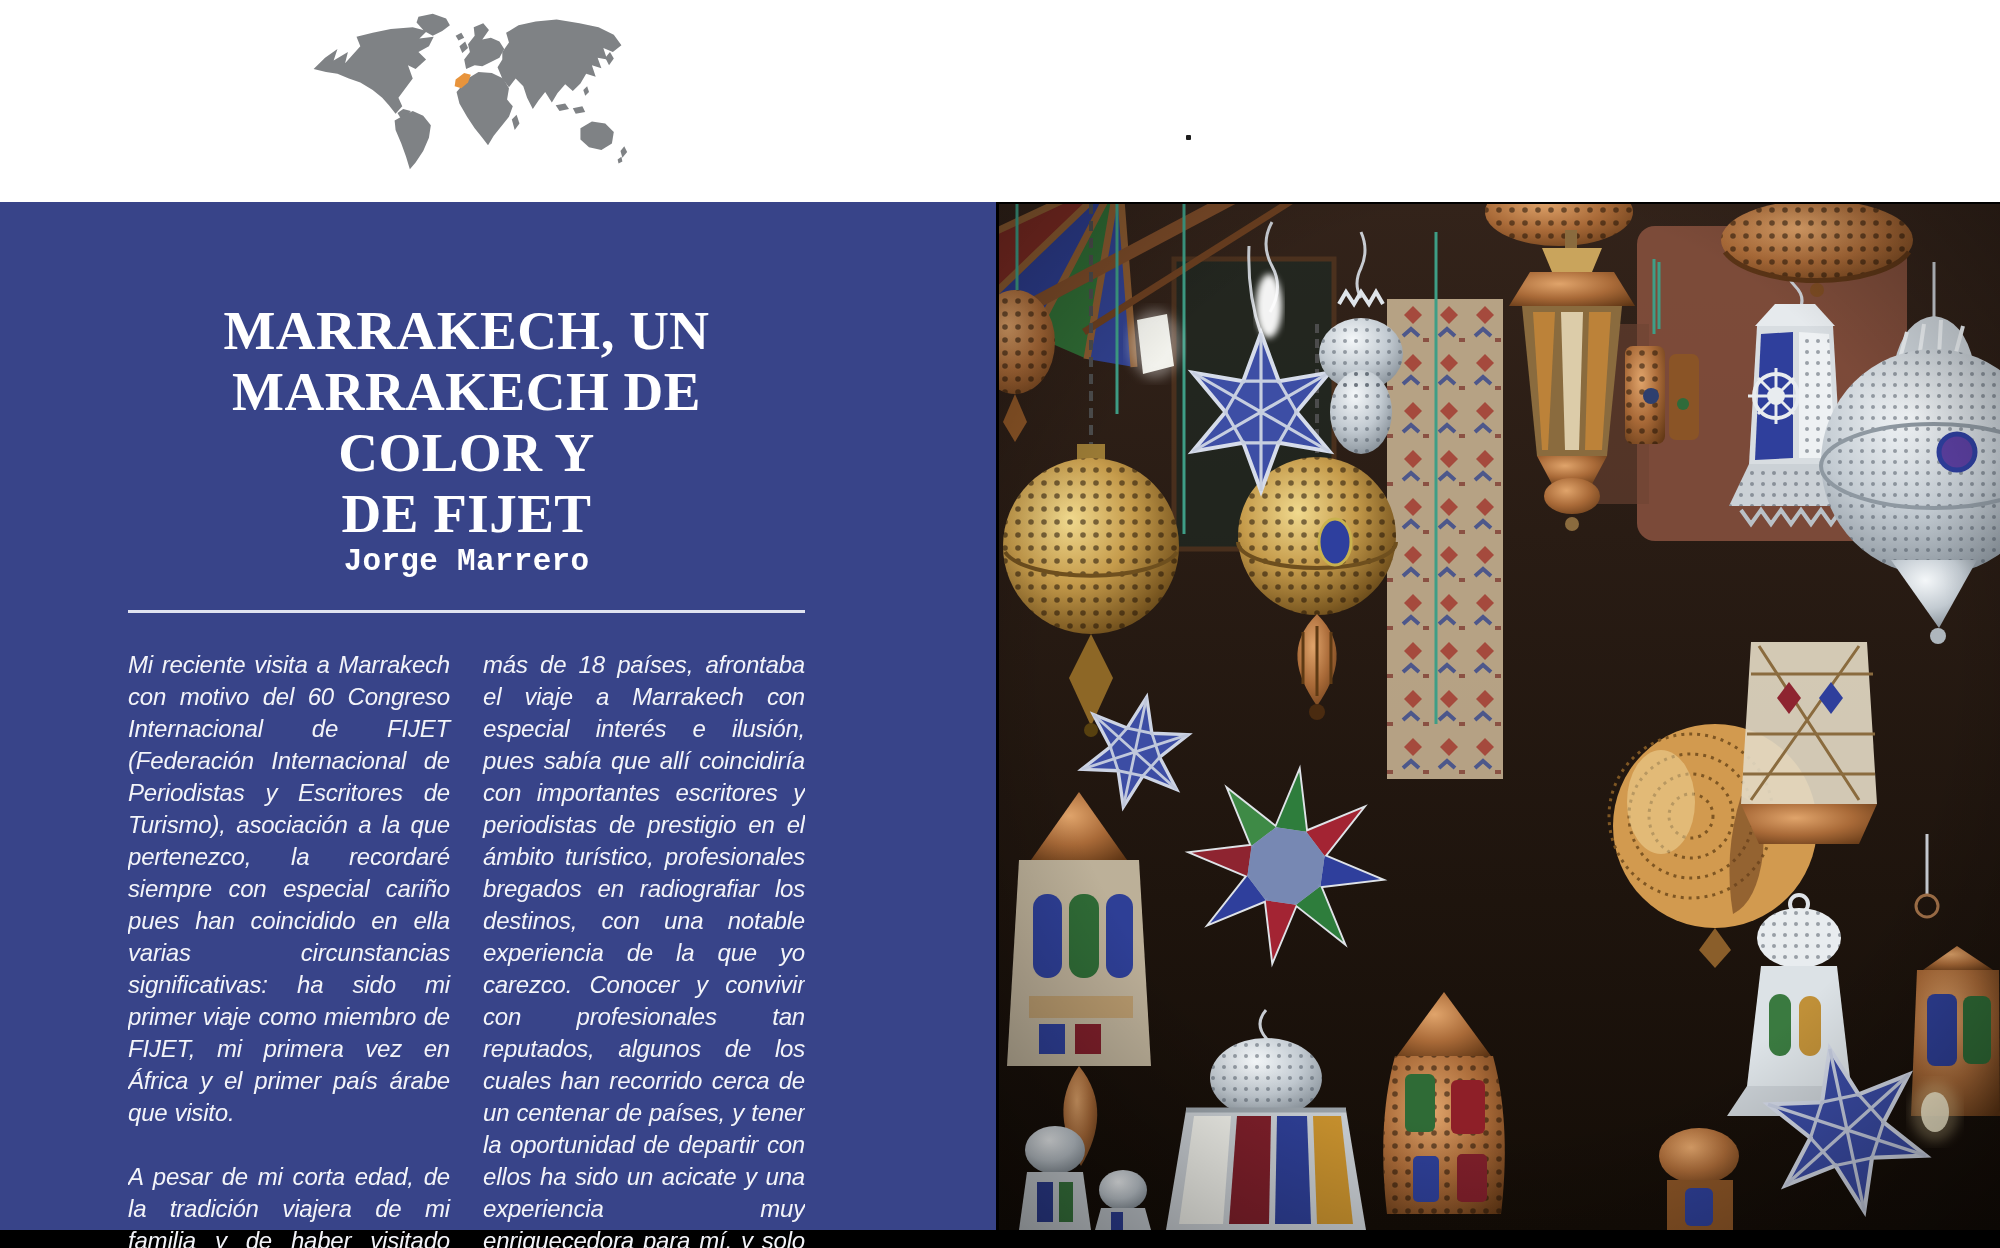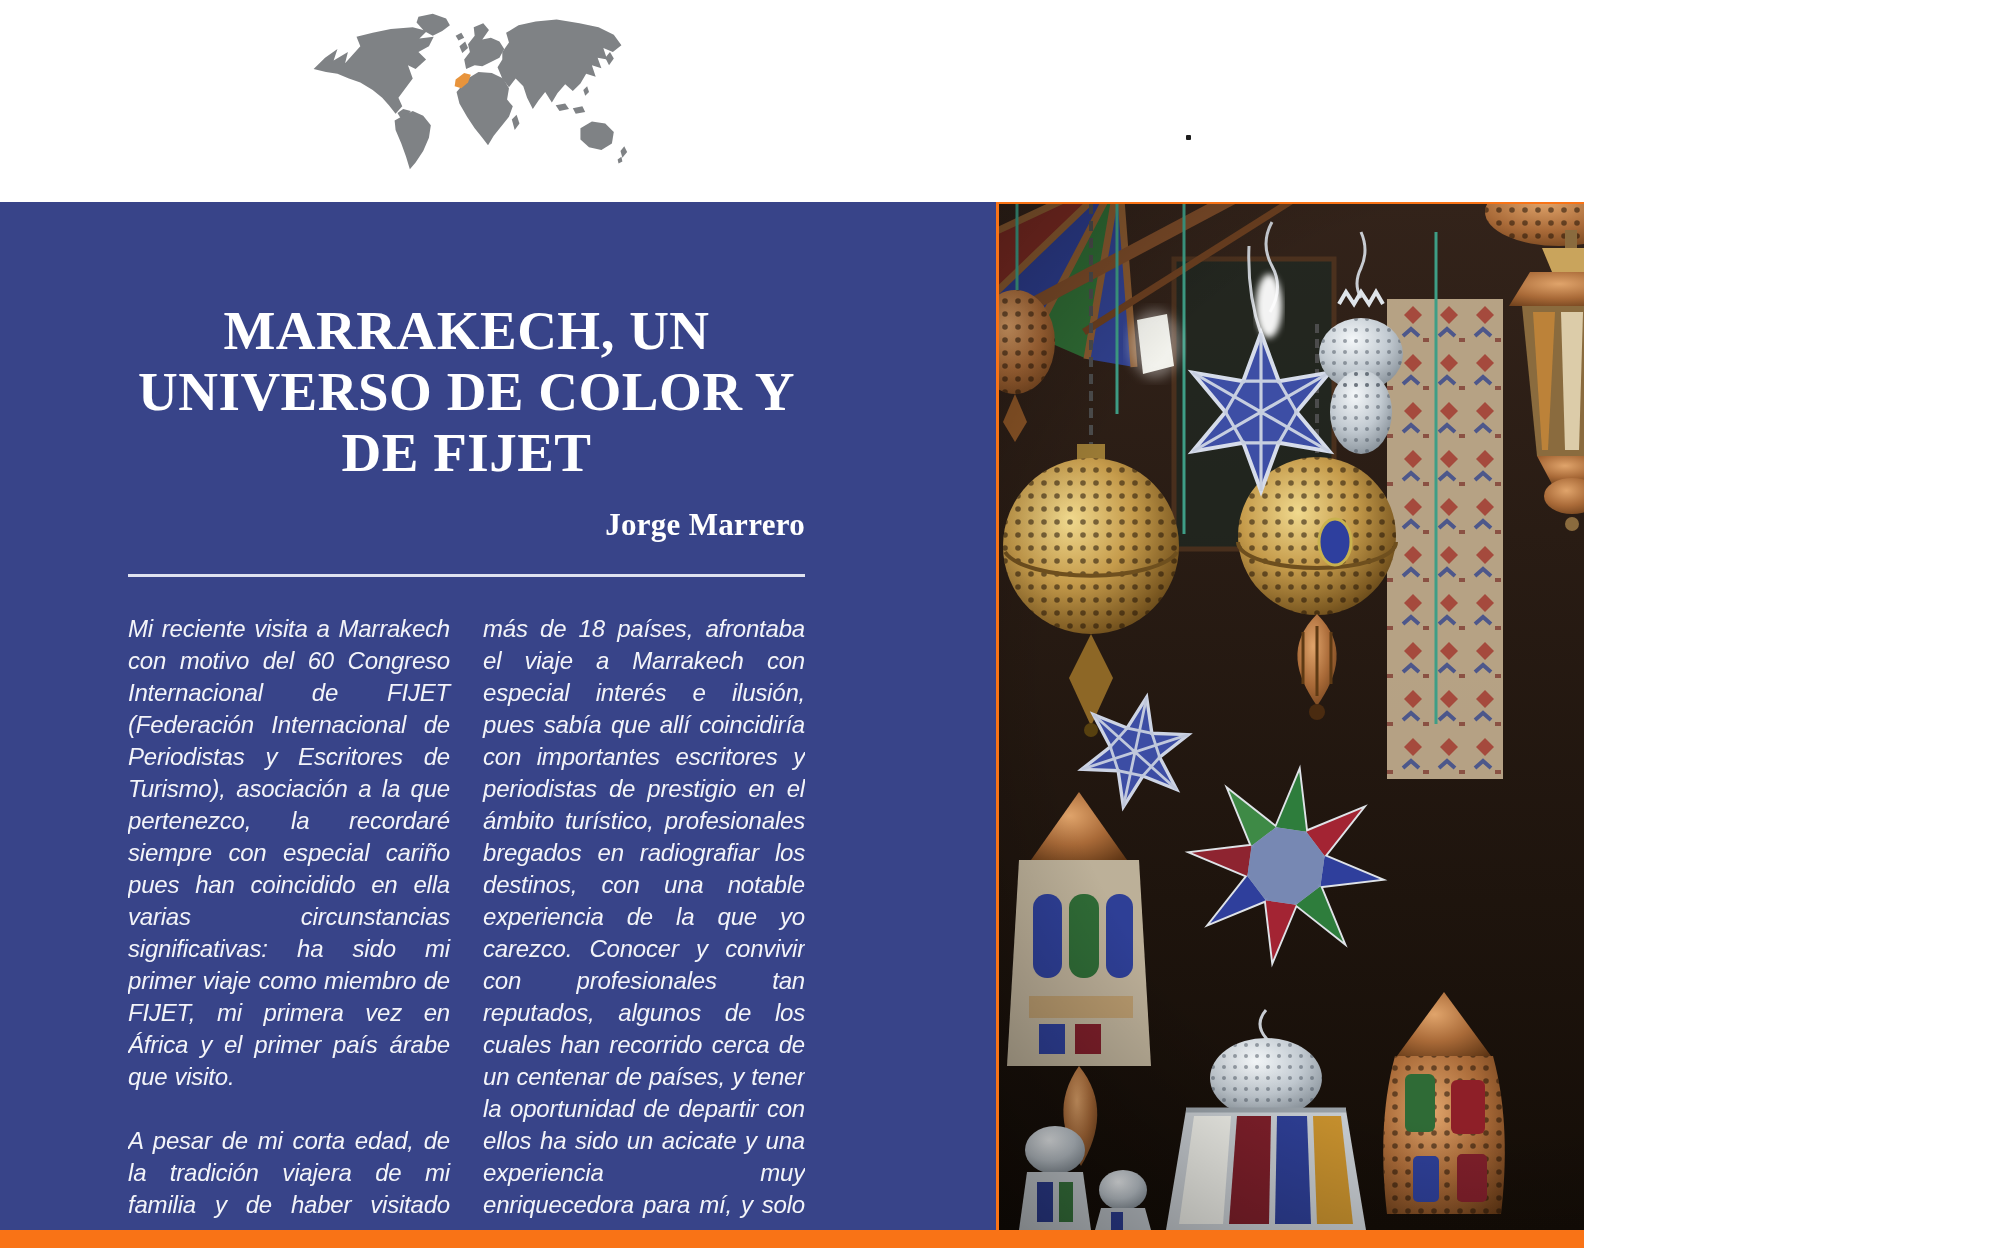--- a/index.html
+++ b/index.html
@@ -1,28 +1,28 @@
 <!DOCTYPE html>
 <html lang="es"><head>
 <meta charset="utf-8">
 <style>
   html,body{margin:0;padding:0;background:#ffffff;}
-  .page{position:relative;width:1584px;height:1248px;background:#f97316;overflow:hidden;
+  .page{position:relative;width:2000px;height:1248px;background:#000000;overflow:hidden;
         font-family:"Liberation Sans",sans-serif;}
   
   .header-band{position:absolute;left:0;top:0;width:2000px;height:202px;background:#ffffff;}
   .map-wrap{position:absolute;left:306px;top:8px;width:324px;height:166px;}
   .stray-dot{position:absolute;left:1186px;top:135px;width:5px;height:5px;background:#1d1d1d;border-radius:1px;}
   
   .panel{position:absolute;left:0;top:202px;width:996px;height:1028px;background:#384489;color:#f3f4f9;}
   .panel-inner{margin-left:128px;width:677px;}
   .title{margin:0;padding-top:98px;text-align:center;
          font-family:"Liberation Serif",serif;font-weight:700;
          font-size:55px;line-height:61px;letter-spacing:0.5px;color:#ffffff;}
-  .author{margin-top:24px;text-align:right;font-family:Liberation Serif, serif;
+  .author{text-align:center;font-family:Liberation Mono, monospace;
           font-weight:600;font-size:31px;color:#ffffff;letter-spacing:0.3px;}
   .rule{height:3px;background:#e0e3f0;margin-top:31px;}
   .body-cols{margin-top:36px;height:618px;overflow:hidden;
              column-count:2;column-gap:33px;column-fill:auto;
              text-align:justify;font-size:24px;line-height:32px;letter-spacing:-0.2px;
              hyphens:auto;-webkit-hyphens:auto;word-spacing:0.5px;color:#f3f4f9;font-style:italic;}
   .body-cols p{margin:0 0 32px 0;}
   
   .photo{position:absolute;left:999px;top:204px;width:1001px;height:1026px;background:#170e08;overflow:hidden;}
   .photo svg{display:block;}
@@ -71,21 +71,21 @@
         <path fill="#e8943c" d="M157,73 166,66 173,68 170,76 163,82 156,80 Z"></path>
       </svg>
     </div>
     <div class="stray-dot"></div>
   </div>
 
   <div class="panel">
     <div class="panel-inner">
       <h1 class="title">
         <span>MARRAKECH, UN</span><br>
-        <span>UNIVERSO DE COLOR Y</span><br>
+        <span>MARRAKECH DE COLOR Y</span><br>
         <span>DE FIJET</span>
       </h1>
       <div class="author">Jorge Marrero</div>
       <div class="rule"></div>
       <div class="body-cols" lang="es">
         <p>Mi reciente visita a Marrakech con motivo del 60 Congreso Internacional de FIJET (Federación Internacional de Periodistas y Escritores de Turismo), asociación a la que pertenezco, la recordaré siempre con especial cariño pues han coincidido en ella varias circunstancias significativas: ha sido mi primer viaje como miembro de FIJET, mi primera vez en África y el primer país árabe que visito.</p>
         <p>A pesar de mi corta edad, de la tradición viajera de mi familia y de haber visitado más de 18 países, afrontaba el viaje a Marrakech con especial interés e ilusión, pues sabía que allí coincidiría con importantes escritores y periodistas de prestigio en el ámbito turístico, profesionales bregados en radiografiar los destinos, con una notable experiencia de la que yo carezco. Conocer y convivir con profesionales tan reputados, algunos de los cuales han recorrido cerca de un centenar de países, y tener la oportunidad de departir con ellos ha sido un acicate y una experiencia muy enriquecedora para mí, y solo espero algún día estar a su altura.</p>
 
       </div>
     </div>

